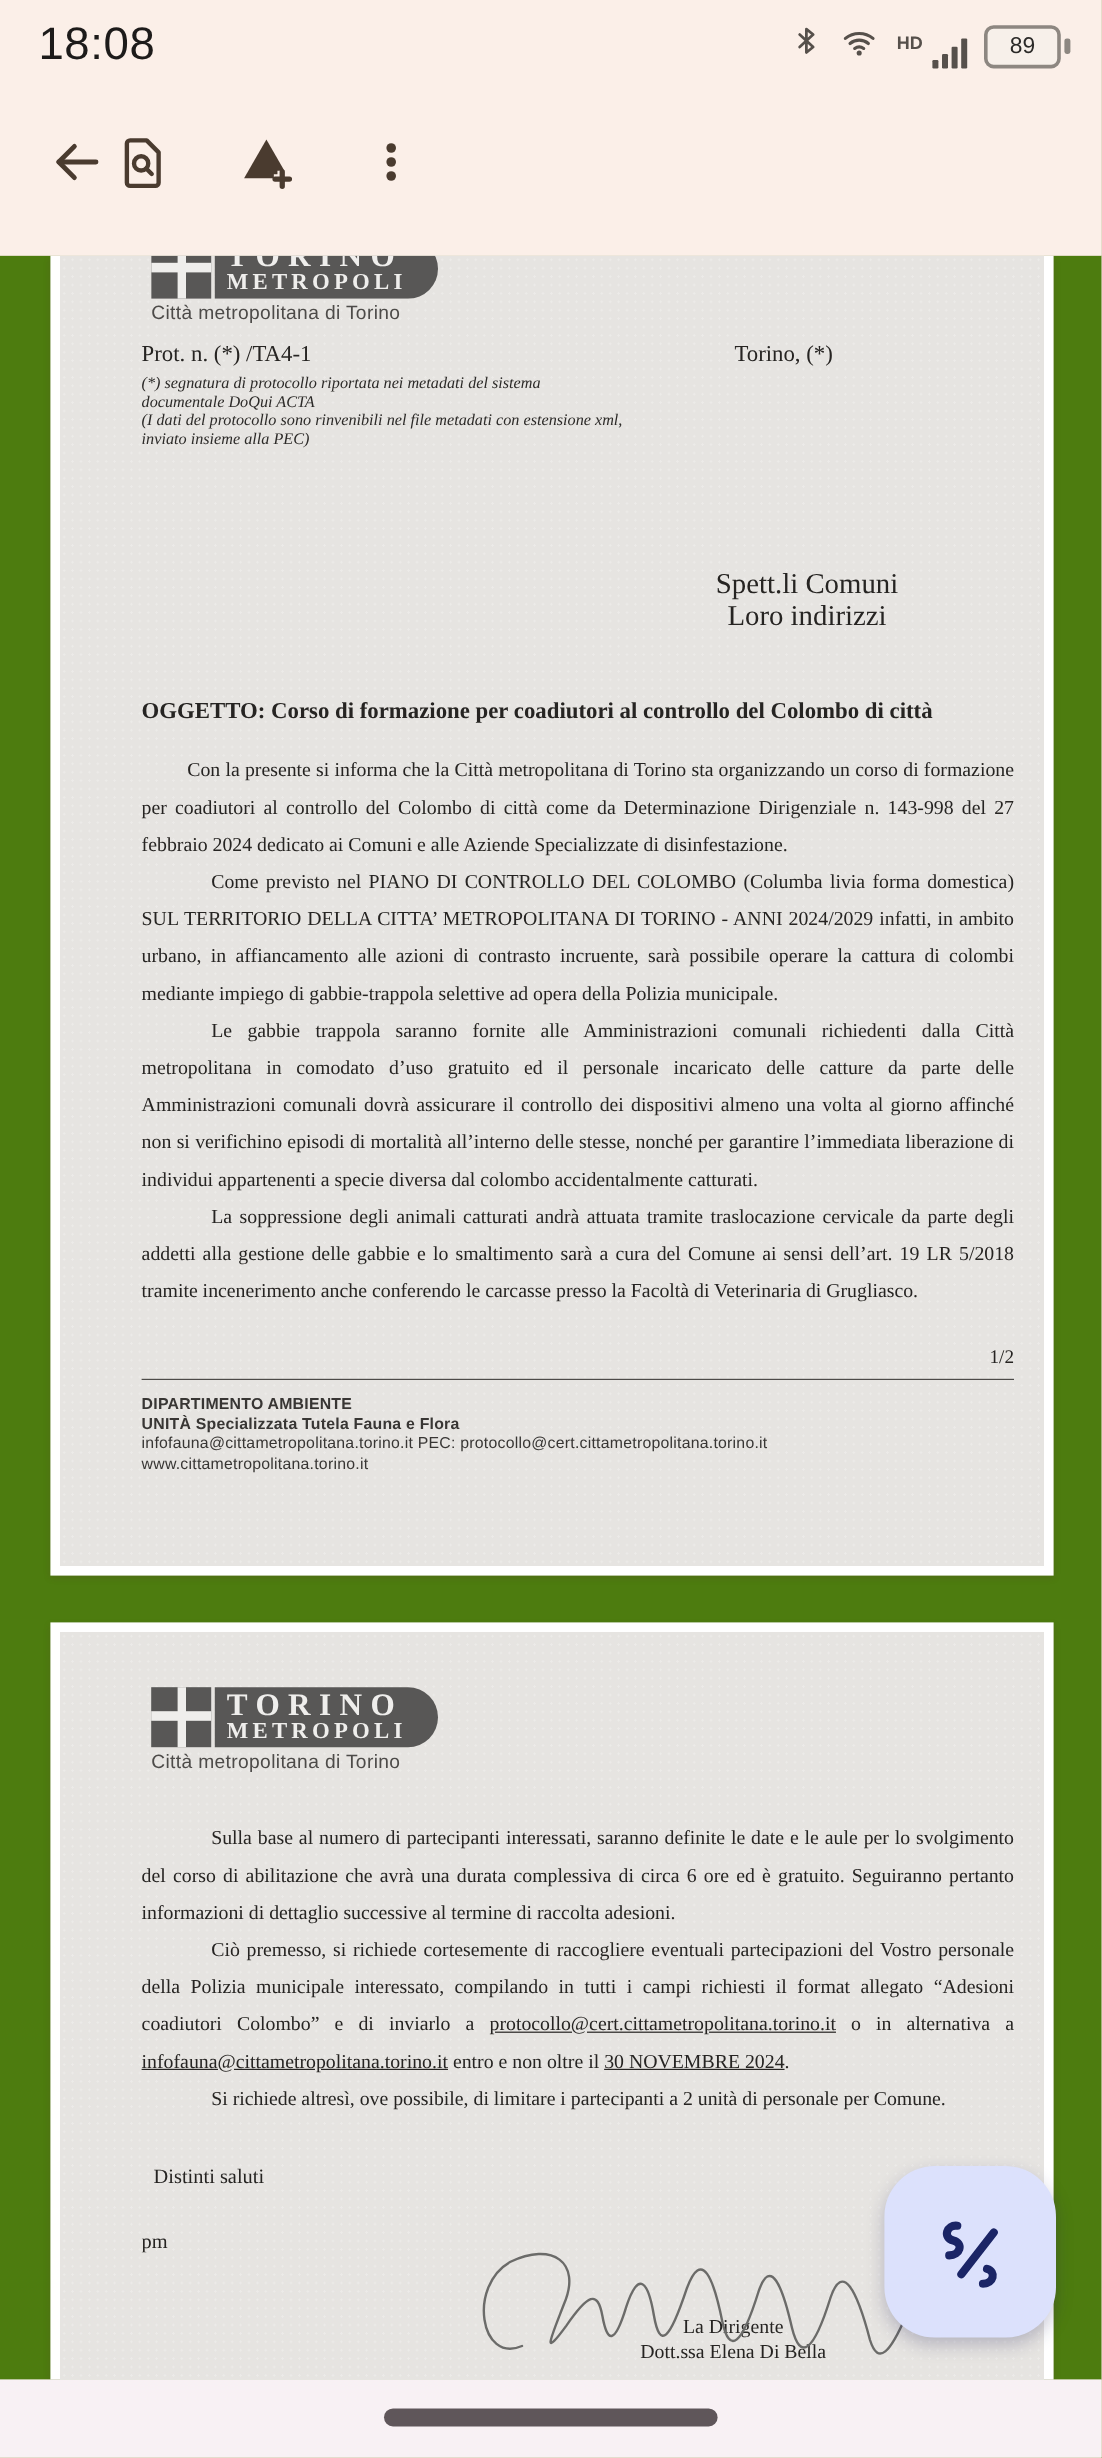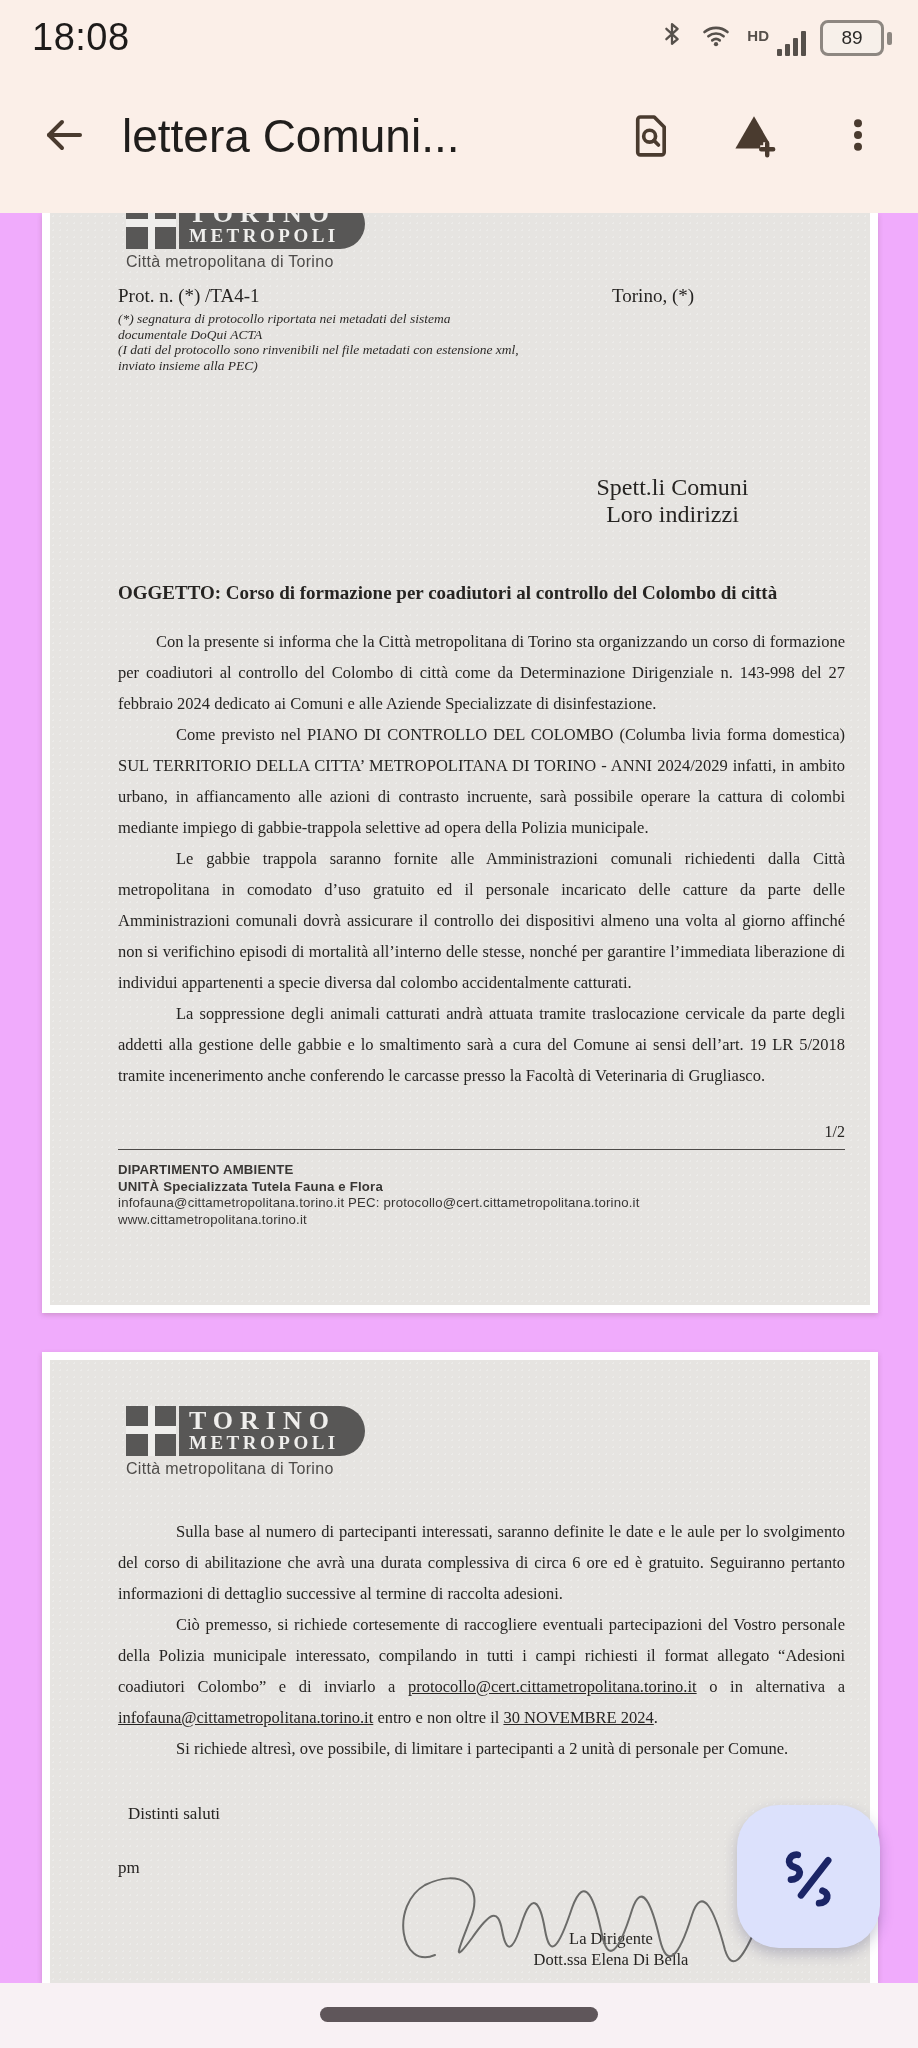--- a/index.html
+++ b/index.html
@@ -19,21 +19,21 @@
   .batt-body span{font-size:19px;color:#2b2a28;font-weight:500;}
   .batt-nub{width:5px;height:13px;background:#8d8781;border-radius:2px;}
 
   .appbar{display:flex;align-items:center;height:120px;padding:8px 34px 0 36px;}
   .appbar .back{width:56px;height:56px;display:flex;align-items:center;justify-content:center;background:none;border:none;padding:0;}
   .appbar .title{flex:1;margin-left:30px;font-size:46px;color:#201e1c;white-space:nowrap;overflow:hidden;}
   .appbar .actions{display:flex;align-items:center;gap:52px;}
   .iconbtn{background:none;border:none;padding:0;display:flex;align-items:center;justify-content:center;width:52px;height:52px;}
 
   
-  .viewer{position:absolute;top:213px;left:0;width:918px;height:1770px;background:#f0abfc;}
+  .viewer{position:absolute;top:213px;left:0;width:918px;height:1770px;background:#4d7c0f;}
   .page{position:absolute;left:42px;width:836px;background:#ffffff;box-shadow:0 2px 5px rgba(90,60,45,.22);}
   .page1{top:0;height:1100px;padding:0 8px 8px 8px;box-sizing:border-box;}
   .page2{top:1139px;height:631px;padding:8px 8px 0 8px;box-sizing:border-box;}
   .paper{position:relative;width:100%;height:100%;background:#E6E4E1;overflow:hidden;
          background-image:radial-gradient(rgba(255,255,255,.25) 1px,transparent 1px);background-size:7px 7px;}
 
   
   .doc{font-family:"Liberation Serif",serif;color:#262422;}
   .content{padding:0 25px 0 68px;}
 
@@ -118,21 +118,20 @@
 
     <div class="appbar">
       <button class="back">
         <span>
           <svg width="48" height="48" viewBox="0 0 24 24" fill="none" stroke="#4A3B2F" stroke-width="2" stroke-linecap="round" stroke-linejoin="round">
               <path d="M20 12H4.5"></path>
               <path d="M11 5.5 4.5 12l6.5 6.5"></path>
             </svg>
         </span>
       </button>
-      <div class="title">lettera Comuni...</div>
       <div class="actions">
         <button class="iconbtn">
           <span>
             <svg width="46" height="46" viewBox="0 0 24 24" fill="none" stroke="#4A3B2F" stroke-width="1.9" stroke-linejoin="round" stroke-linecap="round">
                 <path d="M7 2.6h7.2L19.4 7.8V21a1.4 1.4 0 0 1-1.4 1.4H7A1.4 1.4 0 0 1 5.6 21V4A1.4 1.4 0 0 1 7 2.6z"></path>
                 <circle cx="11.8" cy="12.6" r="3.1"></circle>
                 <path d="M14 14.8l2.4 2.4"></path>
               </svg>
           </span>
         </button>

